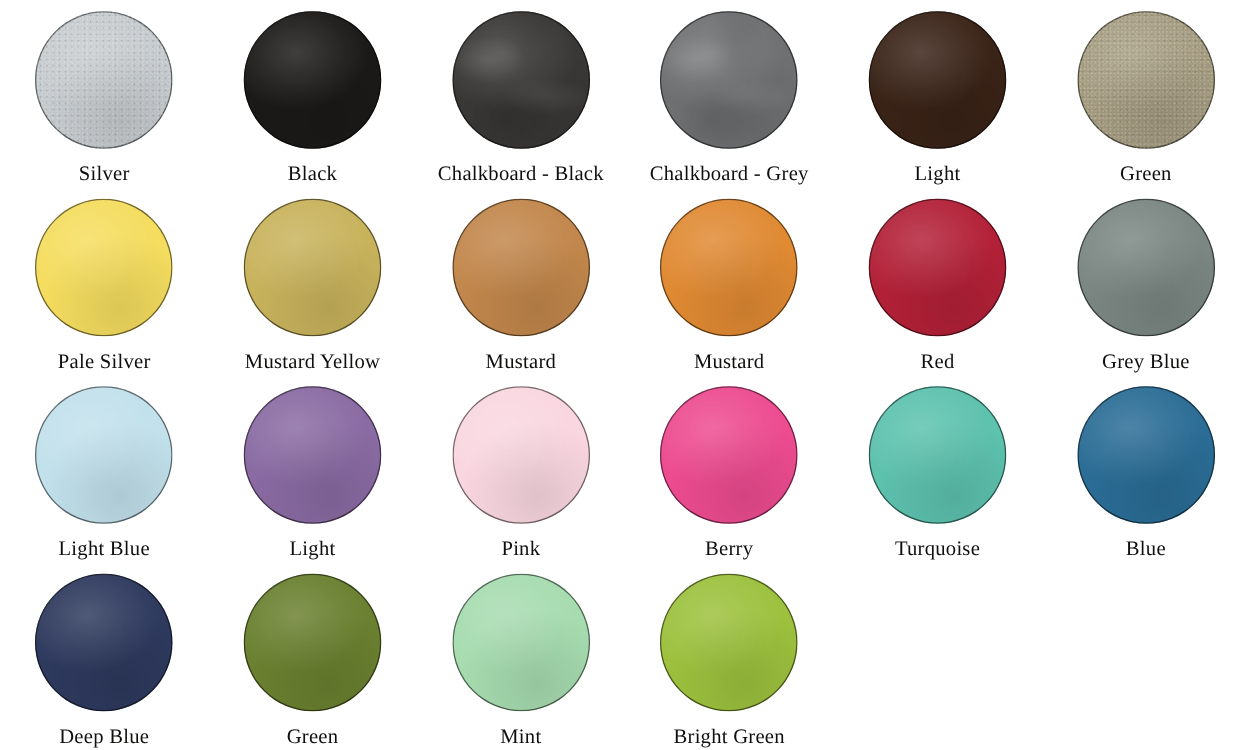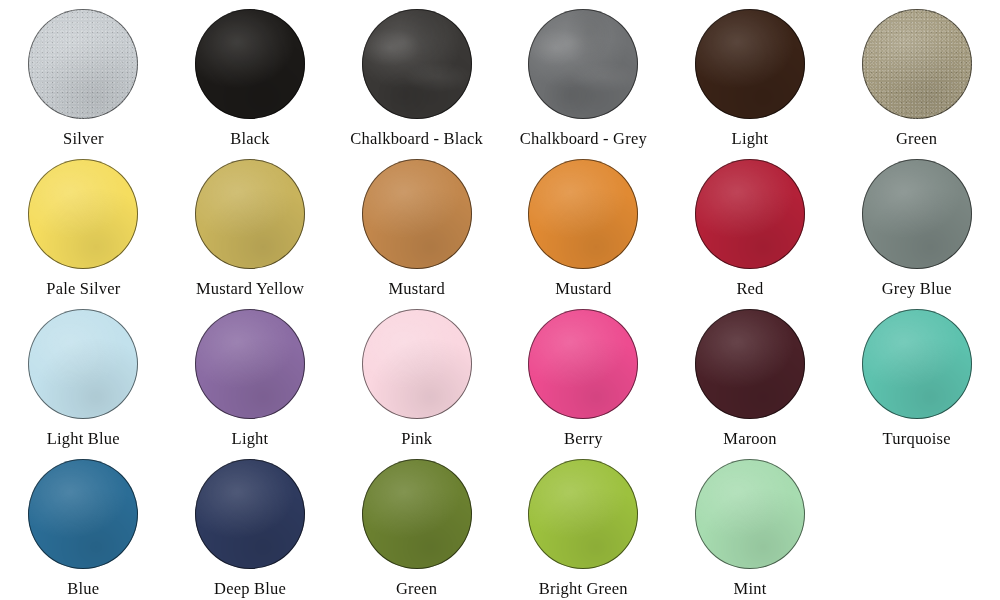--- a/index.html
+++ b/index.html
@@ -207,26 +207,20 @@
       <div class="swatch-label">Pink</div>
     </div>
     <div class="swatch-cell">
       <div class="swatch-disc-wrap">
         <div class="swatch-disc tex-flat" style="background: rgb(237, 76, 144);"></div>
       </div>
       <div class="swatch-label">Berry</div>
     </div>
     <div class="swatch-cell">
       <div class="swatch-disc-wrap">
-        <div class="swatch-disc tex-flat" style="background: rgb(74, 33, 40);"></div>
-      </div>
-      <div class="swatch-label">Maroon</div>
-    </div>
-    <div class="swatch-cell">
-      <div class="swatch-disc-wrap">
         <div class="swatch-disc tex-flat" style="background: rgb(93, 194, 174);"></div>
       </div>
       <div class="swatch-label">Turquoise</div>
     </div>
     <div class="swatch-cell">
       <div class="swatch-disc-wrap">
         <div class="swatch-disc tex-flat" style="background: rgb(43, 109, 150);"></div>
       </div>
       <div class="swatch-label">Blue</div>
     </div>
@@ -237,23 +231,23 @@
       <div class="swatch-label">Deep Blue</div>
     </div>
     <div class="swatch-cell">
       <div class="swatch-disc-wrap">
         <div class="swatch-disc tex-flat" style="background: rgb(107, 128, 48);"></div>
       </div>
       <div class="swatch-label">Green</div>
     </div>
     <div class="swatch-cell">
       <div class="swatch-disc-wrap">
+        <div class="swatch-disc tex-flat" style="background: rgb(167, 220, 176);"></div>
+      </div>
+      <div class="swatch-label">Mint</div>
+    </div>
+    <div class="swatch-cell">
+      <div class="swatch-disc-wrap">
         <div class="swatch-disc tex-flat" style="background: rgb(157, 193, 62);"></div>
       </div>
       <div class="swatch-label">Bright Green</div>
     </div>
-    <div class="swatch-cell">
-      <div class="swatch-disc-wrap">
-        <div class="swatch-disc tex-flat" style="background: rgb(167, 220, 176);"></div>
-      </div>
-      <div class="swatch-label">Mint</div>
-    </div>
   </div>
 
 </body></html>

